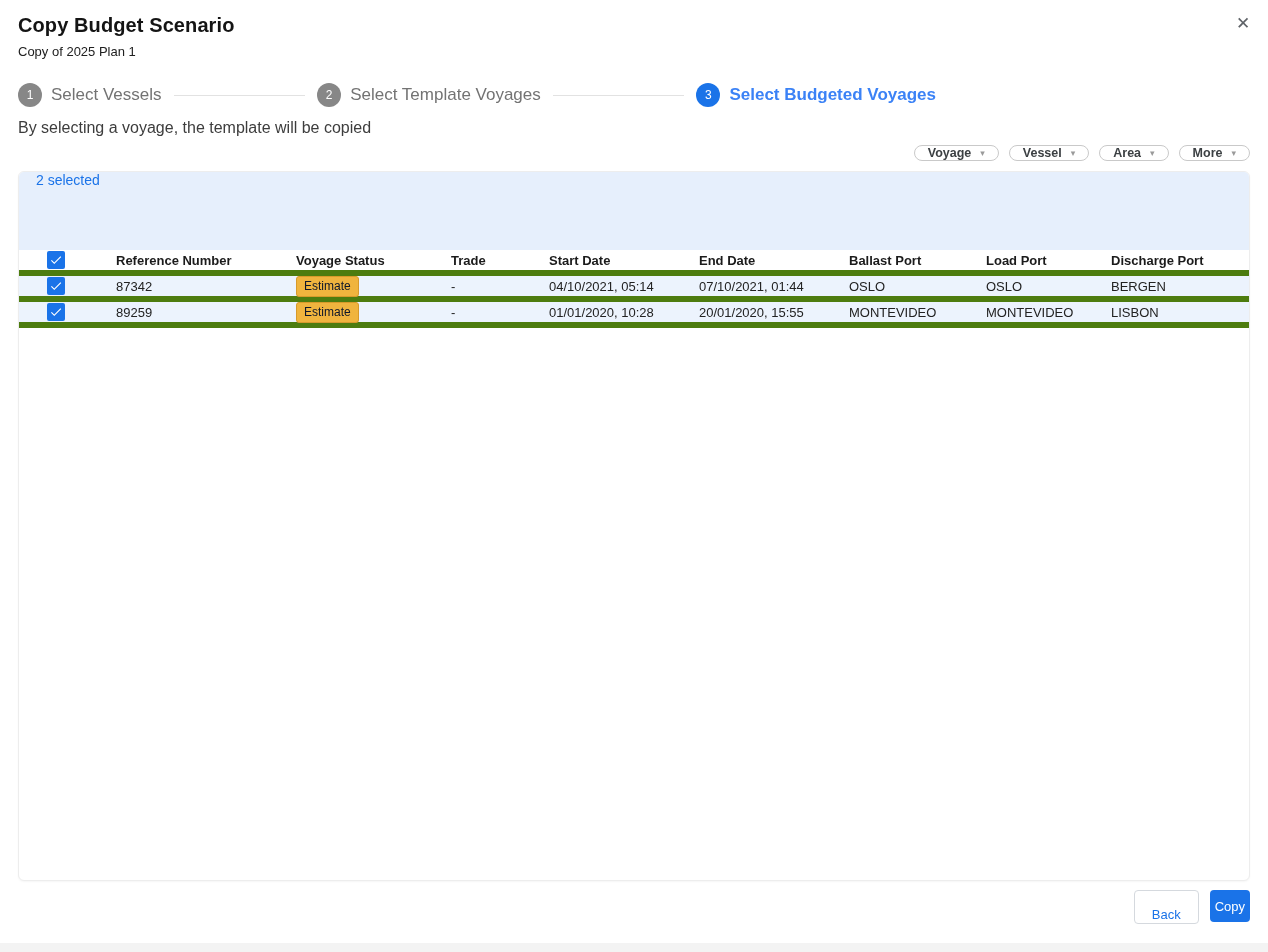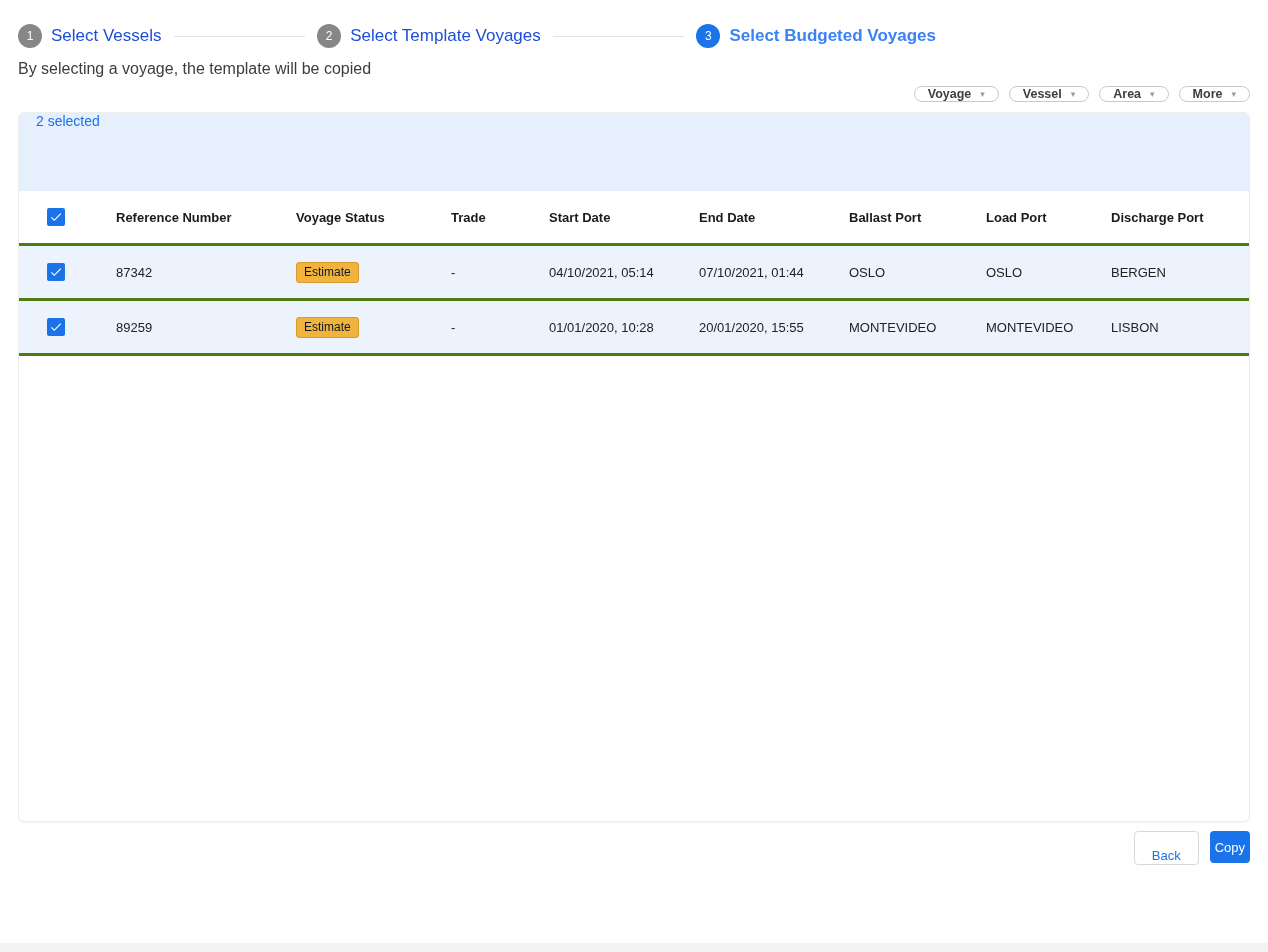--- a/index.html
+++ b/index.html
@@ -25,21 +25,21 @@
     display:flex; align-items:center; justify-content:center;
   }
 
   .stepper { display:flex; align-items:center; margin:24px 0 0 18px; width:918px; }
   .step { display:flex; align-items:center; gap:9px; flex:0 0 auto; cursor:pointer; }
   .step-circle {
     width:24px; height:24px; border-radius:50%; background:#878787; color:#fff;
     font-size:12px; display:flex; align-items:center; justify-content:center; flex:0 0 auto;
   }
   .step.active .step-circle { background:var(--accent); }
-  .step-label { font-size:17px; color:#1d4ed8; white-space:nowrap; }
+  .step-label { font-size:17px; color:#737373; white-space:nowrap; }
   .step.active .step-label { color:#3b82f6; font-weight:700; }
   .connector { flex:1 1 auto; height:1px; background:#e2e2e2; margin:0 12px; }
 
   .helper { margin:12px 18px 0; font-size:16px; color:#3d3d3d; }
 
   .filters { display:flex; justify-content:flex-end; align-items:center; gap:10px; margin:8px 18px 0; }
   .chip {
     display:flex; align-items:center; gap:9px; height:16px; padding:0 13px;
     border:1px solid #c9c9c9; border-radius:16px; background:#fff;
     font-size:12.5px; font-weight:600; color:#3c4043; cursor:pointer; font-family:inherit;
@@ -49,21 +49,21 @@
   .panel {
     margin:10px 18px 0; height:710px; border:1px solid #ededed; border-radius:6px;
     overflow:hidden; background:#fff; box-shadow:0 1px 2px rgba(0,0,0,.04);
   }
   .selection-bar { height:78px; background:var(--band-bg); display:flex; padding:0 17px; }
   .selection-count { color:var(--accent); font-size:14px; }
 
   .trow {
     display:grid;
     grid-template-columns:97px 180px 155px 98px 150px 150px 137px 125px 1fr;
-    align-items:center; height:55px; border-bottom:3px solid #4d7c0f; background:#fff;
+    align-items:center; height:26px; border-bottom:6px solid #4d7c0f; background:#fff;
   }
   .trow.selected { background:var(--row-bg); cursor:pointer; }
   .thead .tcell { font-weight:700; color:#1b1b1b; }
   .tcell { font-size:13px; color:#222; padding-right:8px; white-space:nowrap; overflow:hidden; }
   .tcell.cb { padding-left:28px; padding-right:0; display:flex; align-items:center; }
 
   .checkbox {
     width:18px; height:18px; border-radius:2px; background:var(--accent);
     display:inline-flex; align-items:center; justify-content:center; cursor:pointer;
   }
@@ -79,20 +79,25 @@
   .btn-outline { padding:16px 17px; border:1px solid #d5d9de; background:#fff; color:var(--accent); }
   .btn-primary { padding:0 5px; border:none; background:var(--accent); color:#fff; }
 
   .bottom-strip { position:absolute; left:0; right:0; bottom:0; height:9px; background:#f3f3f3; }
 </style>
 </head>
 <body>
 
 <div>
 
+  <div class="header">
+    <div class="title">Copy Budget Scenario</div>
+    <div class="subtitle">Copy of 2025 Plan 1</div>
+    <button class="close-btn">✕</button>
+  </div>
 
   <div class="stepper">
     <div class="step">
       <span class="step-circle">1</span>
       <span class="step-label">Select Vessels</span>
     </div>
     <div class="connector"></div>
     <div class="step">
       <span class="step-circle">2</span>
       <span class="step-label">Select Template Voyages</span>

